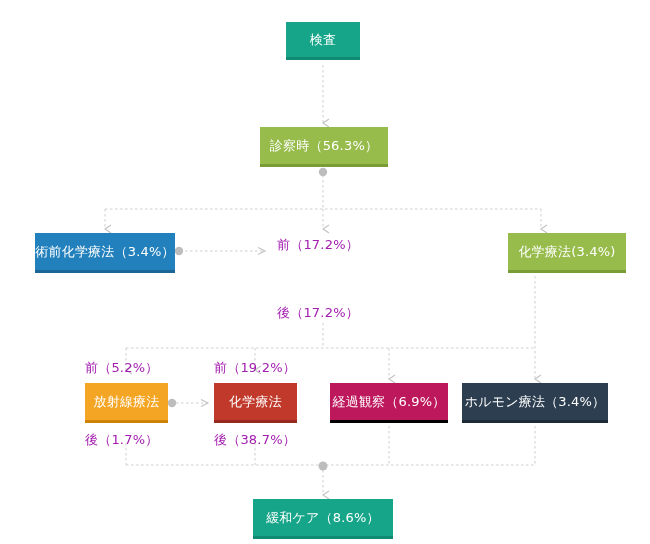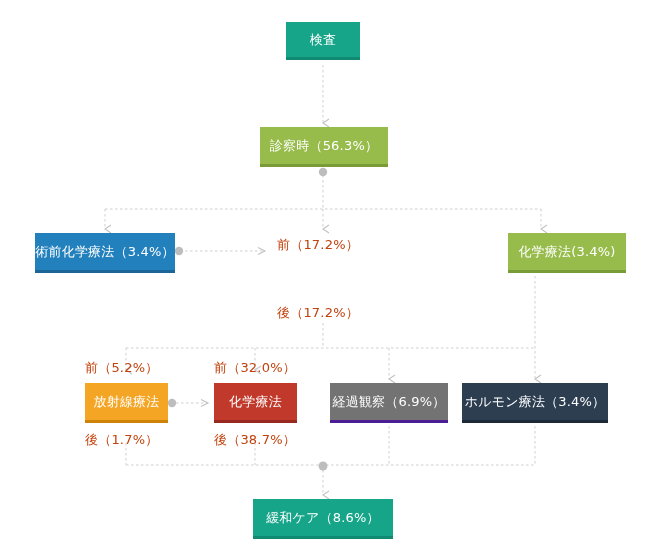--- a/index.html
+++ b/index.html
@@ -33,28 +33,28 @@
     justify-content: center;
     color: #ffffff;
     font-size: 13px;
     letter-spacing: 0.2px;
     white-space: nowrap;
     line-height: 1;
   }
   .node-teal      { background: #17a589; border-bottom: 3px solid #108a72; }
   .node-green     { background: #97bc4b; border-bottom: 3px solid #7a9c36; }
   .node-blue      { background: #2280bd; border-bottom: 3px solid #1b6696; }
-  .node-lightblue { background: #737373; border-bottom: 3px solid #4c1d95; }
+  .node-lightblue { background: #be185d; border-bottom: 3px solid #000000; }
   .node-orange    { background: #f5a524; border-bottom: 3px solid #cf8208; }
   .node-red       { background: #c0392b; border-bottom: 3px solid #97291e; }
   .node-navy      { background: #2c3e50; border-bottom: 3px solid #1d2b38; align-items: center; }
 
   .edge-label {
     position: absolute;
-    color: #c2410c;
+    color: #a21caf;
     font-size: 13px;
     white-space: nowrap;
     line-height: 1;
     letter-spacing: 0.2px;
   }
 </style>
 </head>
 <body>
 
 <div id="flowchart">
@@ -147,17 +147,17 @@
   </div>
 
   <div class="edge-label" style="left:277px; top:238px;">前（17.2%）</div>
 
   <div class="edge-label" style="left:277px; top:306px;">後（17.2%）</div>
 
   <div class="edge-label" style="left:85px; top:361px;">前（5.2%）</div>
 
   <div class="edge-label" style="left:85px; top:433px;">後（1.7%）</div>
 
-  <div class="edge-label" style="left:214px; top:361px;">前（32.0%）</div>
+  <div class="edge-label" style="left:214px; top:361px;">前（19.2%）</div>
 
   <div class="edge-label" style="left:214px; top:433px;">後（38.7%）</div>
 
 </div>
 
 </body></html>

